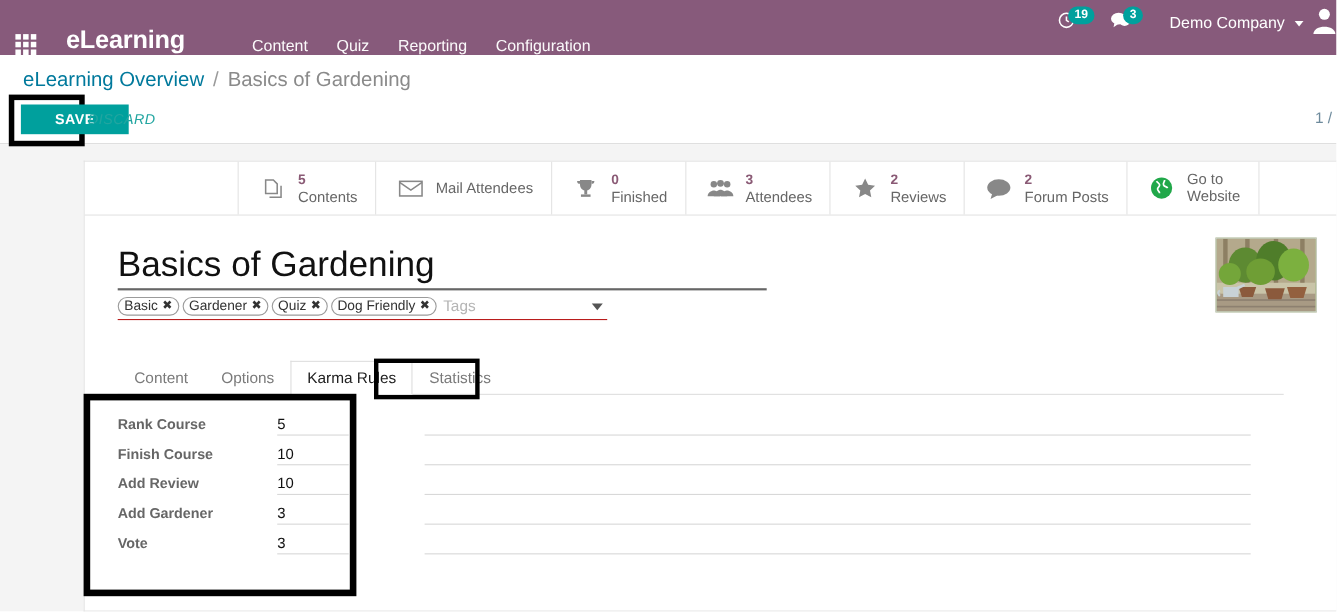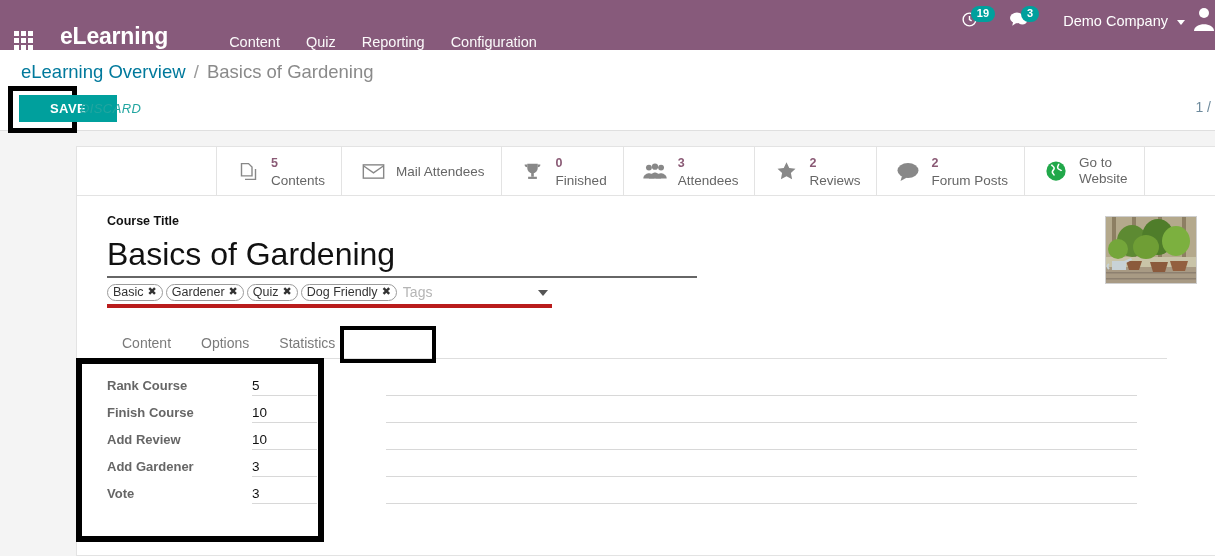--- a/index.html
+++ b/index.html
@@ -89,21 +89,21 @@
 
   
   .form-body { position: relative; padding: 20px 0 0 0; }
   .title-block { position: absolute; left: 107px; top: 68px; width: 590px; }
   .field-label-top { font-size: 12.5px; font-weight: bold; color: #111111; }
   .course-title {
     font-size: 32px; color: #111111; margin-top: 8px; padding-bottom: 3px;
     border-bottom: 2px solid #666666; width: 590px; line-height: 1.15; white-space: nowrap;
   }
   .tags-row {
-    margin-top: 6px; width: 445px; border-bottom: 4px solid #b91c1c;
+    margin-top: 6px; width: 445px; border-bottom: 1px solid #b91c1c;
     display: flex; padding-bottom: 3px; position: relative;
   }
   .tag {
     display: inline-flex; align-items: center; border: 1px solid #9b9b9b;
     border-radius: 10px; font-size: 12.5px; color: #333333; padding: 0 5px 1px;
     margin-right: 3px; height: 17px; white-space: nowrap; cursor: pointer;
   }
   .tag .x { margin-left: 4px; font-size: 11px; color: #333333; cursor: pointer; }
   .tags-placeholder { color: #b5b5b5; font-size: 14px; margin-left: 3px; }
   .tags-caret {
@@ -323,21 +323,20 @@
           <span>Go to</span><br>
           <span>Website</span>
         </span>
       </div>
     </div>
 
     <div class="form-body"></div>
   </div>
 
   <div class="title-block" style="top:214px; left:107px; position:absolute;">
-    <div class="field-label-top">Course Title</div>
     <div class="course-title">Basics of Gardening</div>
     <div class="tags-row">
       <span class="tag">
         <span>Basic</span>
         <span class="x">✖</span>
       </span>
       <span class="tag">
         <span>Gardener</span>
         <span class="x">✖</span>
       </span>
@@ -375,20 +374,21 @@
       <path d="M64 44 l3 10 h12 l3 -10 z" fill="#93603f"></path>
       <path d="M6 44 h14 v9 h-14 z" fill="#c8d2d6"></path>
       <path d="M3 47 q-3 2 0 5" stroke="#c8d2d6" stroke-width="2" fill="none"></path>
       <path d="M18 44 l7 -3 l1 2 l-6 3 z" fill="#c8d2d6"></path>
     </svg>
   </div>
 
   <div class="tabs" style="top:328px;">
     <div class="tab">Content</div>
     <div class="tab">Options</div>
+    <div class="tab active">Karma Rules</div>
     <div class="tab">Statistics</div>
   </div>
   <div class="tabs-underline" style="top:358px; width:1060px;"></div>
   <div class="anno-tab"></div>
 
   <div class="karma-wrap" style="top:372px; width:1030px;">
     <div class="karma-row">
       <div class="karma-label">Rank Course</div>
       <div class="karma-input">5</div>
       <div class="karma-filler"></div>

